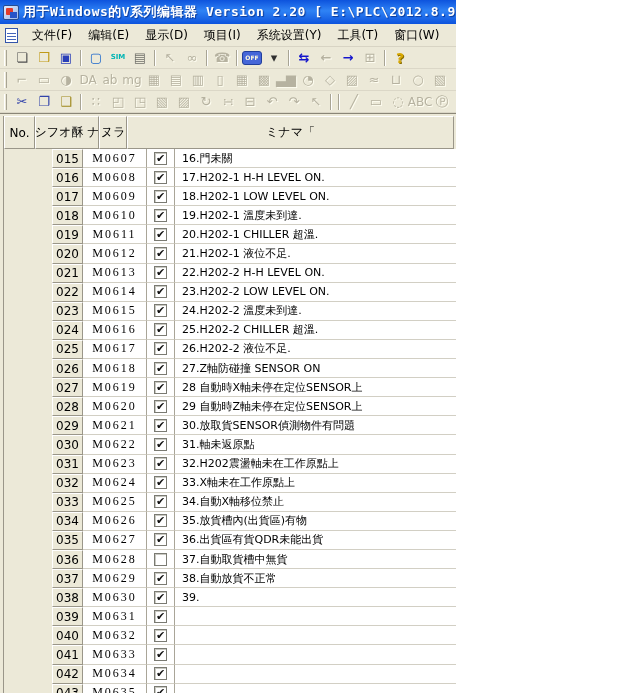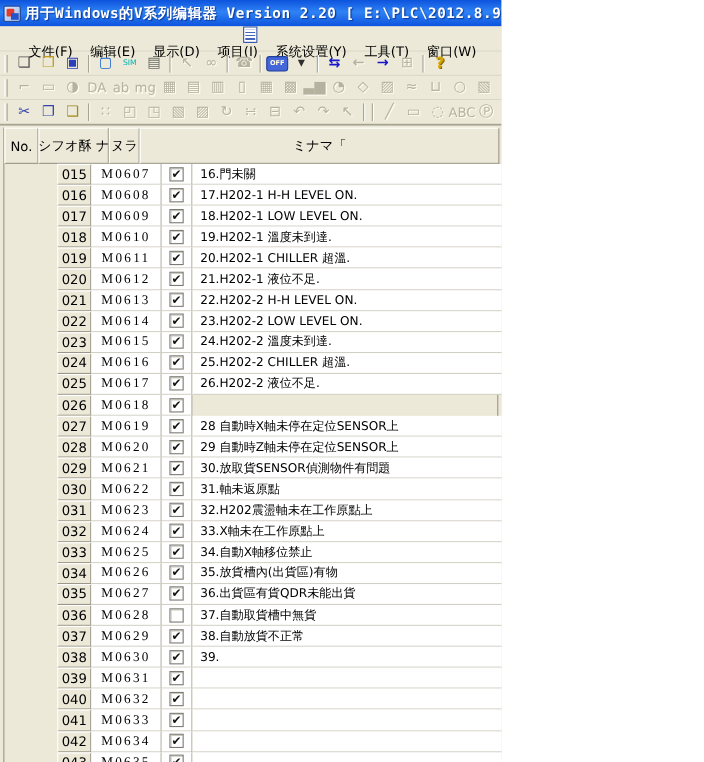--- a/index.html
+++ b/index.html
@@ -10,34 +10,34 @@
 
   
   .titlebar { height:24px; background:linear-gradient(180deg,#0d53dd 0%,#2f83f5 45%,#0d53dd 100%);
     display:flex; align-items:center; padding:0 2px 0 3px; overflow:hidden; white-space:nowrap; }
   .appicon { width:16px; height:15px; margin-right:4px; position:relative; background:linear-gradient(135deg,#dfe9ff 0%,#9db9e8 100%); border:1px solid #274b8f; border-radius:2px; flex:0 0 auto; }
   .appicon::before { content:""; position:absolute; left:2px; top:2px; width:7px; height:7px; background:#e23c2c; border-radius:1px; }
   .appicon::after { content:""; position:absolute; right:1px; bottom:1px; width:7px; height:6px; background:#2753c8; }
   .title-text { color:#fff; font-family:"DejaVu Sans Mono","Liberation Mono",monospace; font-weight:bold; font-size:13px; letter-spacing:0.5px; text-shadow:1px 1px 1px #0b3a9a; }
 
   
-  .menubar { height:23px; background:#ece9d8; display:flex; align-items:center; border-bottom:1px solid #d8d4c4; padding-left:3px;flex-direction:column; }
+  .menubar { height:23px; background:#ece9d8; display:flex; align-items:center; border-bottom:1px solid #d8d4c4; padding-left:3px; }
   .docicon { width:13px; height:15px; background:#fff; border:1px solid #3355aa; margin:0 6px 0 2px;
     background-image:repeating-linear-gradient(180deg,#fff 0 2px,#4466bb 2px 3px); background-size:9px 100%; background-position:1px 2px; background-repeat:no-repeat; flex:0 0 auto; }
   .menu-item { padding:2px 8px 3px 8px; cursor:default; }
 
   
   .toolbar { height:22px; background:#ece9d8; display:flex; align-items:center; border-bottom:1px solid #dbd7c7; padding-left:2px; overflow:hidden; }
   .grip { width:3px; height:16px; border-left:1px solid #fff; border-right:1px solid #a8a494; margin:0 4px 0 2px; flex:0 0 auto; }
   .tsep { width:2px; height:16px; border-left:1px solid #a8a494; border-right:1px solid #fff; margin:0 3px; flex:0 0 auto; }
   .tbtn { width:22px; height:20px; display:flex; align-items:center; justify-content:center; flex:0 0 auto; border:1px solid transparent; }
   .glyph { font-size:13px; line-height:1; }
   .dis .glyph { color:#b6b2a0 !important; text-shadow:1px 1px 0 #fffef2; }
   .glyph.txt { font-size:12px; font-weight:normal; letter-spacing:0; }
-  .glyph.sim { font-size:7px; font-weight:normal; color:#00b4b4; }
+  .glyph.sim { font-size:7px; font-weight:bold; color:#00b4b4; }
   .glyph.off { font-size:6px; font-weight:bold; color:#fffadc; background:#4566d8; border:1px solid #203e9c; border-radius:3px; padding:3px 2px; }
   .glyph.help { font-size:14px; font-weight:bold; color:#d8a800; text-shadow:1px 1px 0 #8a6d00; }
   .glyph.bold { font-weight:bold; }
 
   
   .client { border-top:1px solid #8a8677; background:#ece9d8; padding:2px 3px 0 3px; height:576px; }
   .grid { width:450px; border-left:1px solid #9a9689; border-right:1px solid #9a9689; }
   .hrow, .row { display:flex; }
   .hcell { background:#ece9d8; border-top:1px solid #fff; border-left:1px solid #fff; border-right:1px solid #9a9689; border-bottom:1px solid #9a9689; height:33px; display:flex; align-items:center; justify-content:center; font-size:12px; overflow:hidden; white-space:nowrap; }
   .row { height:19.1px;padding-left:48px; }
@@ -348,20 +348,21 @@
                 <span class="cb">✔</span>
               </div>
               <div class="cell c-com">26.H202-2 液位不足.</div>
             </div>
             <div class="row">
               <div class="cell c-no">026</div>
               <div class="cell c-dev">M0618</div>
               <div class="cell c-chk">
                 <span class="cb">✔</span>
               </div>
+              <div class="cell c-com">27.Z軸防碰撞 SENSOR ON</div>
             </div>
             <div class="row">
               <div class="cell c-no">027</div>
               <div class="cell c-dev">M0619</div>
               <div class="cell c-chk">
                 <span class="cb">✔</span>
               </div>
               <div class="cell c-com">28 自動時X軸未停在定位SENSOR上</div>
             </div>
             <div class="row">

